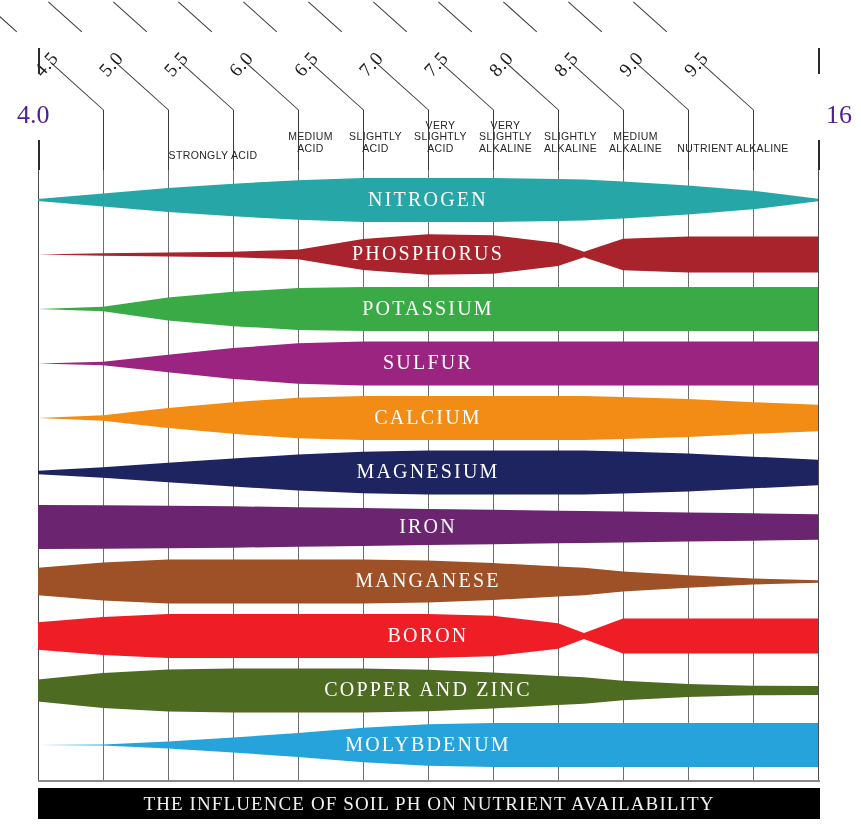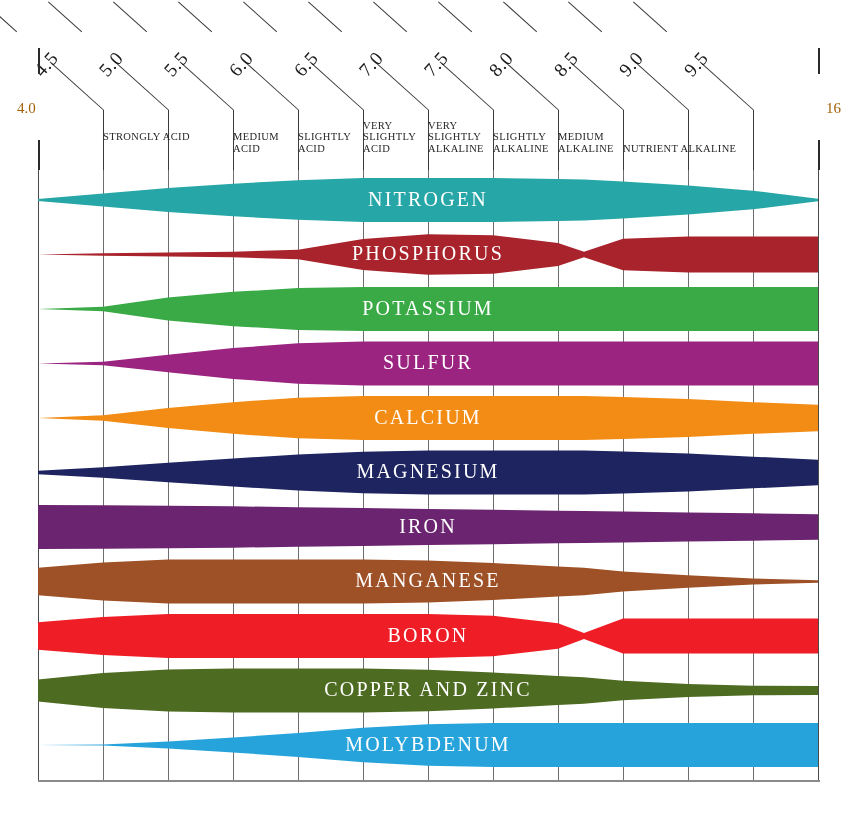--- a/index.html
+++ b/index.html
@@ -6,26 +6,26 @@
   body{font-family:"Liberation Serif",serif;}
   #chart-root{position:relative;width:861px;height:825px;background:#ffffff;overflow:hidden;}
 
   
   #axis-header{position:absolute;left:0;top:0;width:861px;height:170px;}
   .tick-group{position:absolute;top:0;height:170px;}
   .tick-diag{position:absolute;width:1px;background:#3a3a3a;transform-origin:bottom center;}
   .tick-vert{position:absolute;width:1px;background:#3a3a3a;}
   .tick-label{position:absolute;font-family:"Liberation Serif",serif;font-size:19px;color:#1a1a1a;
               white-space:nowrap;transform-origin:left bottom;transform:rotate(-48deg);letter-spacing:.5px;}
-  .end-label{position:absolute;font-family:"Liberation Serif",serif;font-size:15px;color:#a16207;text-align:center;}
+  .end-label{position:absolute;font-family:"Liberation Serif",serif;font-size:26px;color:#4c1d95;text-align:center;}
   .end-tick{position:absolute;width:2px;background:#2a2a2a;}
 
   
-  .cat-label{position:absolute;text-align:left;font-family:Liberation Serif, serif;
-             font-size:10.5px;line-height:11.5px;color:#262626;letter-spacing:.35px;}
+  .cat-label{position:absolute;text-align:center;font-family:Liberation Sans, sans-serif;
+             font-size:10.5px;line-height:11.5px;color:#262626;letter-spacing:.35px;margin-left:45px;}
 
   
   #plot{position:absolute;left:0;top:170px;width:861px;height:610px;}
   #gridlines{position:absolute;left:0;top:0;width:861px;height:610px;}
   .gridline{position:absolute;top:0;width:1px;height:610px;background:#6e6e6e;}
   #bands-svg{position:absolute;left:0;top:0;}
   .band-text{font-family:"Liberation Serif",serif;fill:#ffffff;font-size:20px;letter-spacing:2.2px;
              text-anchor:middle;dominant-baseline:middle;}
 
   
@@ -102,21 +102,21 @@
           <div class="tick-label" style="left: 631.423px; top: 58.859px;">9.0</div>
         </div>
         <div class="tick-group">
           <div class="tick-vert" style="left: 753px; top: 110px; height: 60px;"></div>
           <div class="tick-diag" style="left: 753px; top: 38px; height: 72px; transform: rotate(-48deg);"></div>
           <div class="tick-diag" style="left: 666.32px; top: -12.6874px; height: 44.64px; transform: rotate(-48deg);"></div>
           <div class="tick-label" style="left: 696.423px; top: 58.859px;">9.5</div>
         </div>
       </div>
     <div id="cat-container">
-        <div class="cat-label" style="left: 103px; width: 130px; top: 131px;">
+        <div class="cat-label" style="left: 103px; width: 130px; top: 150px;">
           <div>STRONGLY ACID</div>
         </div>
         <div class="cat-label" style="left: 233px; width: 65px; top: 131px;">
           <div>MEDIUM</div>
           <div>ACID</div>
         </div>
         <div class="cat-label" style="left: 298px; width: 65px; top: 131px;">
           <div>SLIGHTLY</div>
           <div>ACID</div>
         </div>
@@ -188,13 +188,16 @@
         <polygon points="38,452.36 103,447.08 168,444 233,444 298,444 363,444 428,444 493.00000000000006,445.76 558,453.24 583.9999999999999,462.92 623,448.4 688,448.4 753,448.4 818,448.4 818,483.6 753,483.6 688,483.6 623,483.6 583.9999999999999,469.08 558,478.76 493.00000000000006,486.24 428,488 363,488 298,488 233,488 168,488 103,484.92 38,479.64" fill="#EF1D25"></polygon>
         <text class="band-text" x="428" y="467">BORON</text>
         <polygon points="38,509.5 103,502.9 168,499.38 233,498.5 298,498.5 363,498.5 428,499.82 493.00000000000006,502.46 558,505.98 583.9999999999999,507.3 623,510.82 688,513.9 753,515.66 818,516.1 818,524.9 753,525.34 688,527.1 623,530.18 583.9999999999999,533.7 558,535.02 493.00000000000006,538.54 428,541.18 363,542.5 298,542.5 233,542.5 168,541.62 103,538.1 38,531.5" fill="#4E6B22"></polygon>
         <text class="band-text" x="428" y="521.5">COPPER AND ZINC</text>
         <polygon points="38,575 103,574.56 168,571.48 233,567.52 298,563.12 363,557.84 428,554.32 493.00000000000006,553 558,553 583.9999999999999,553 623,553 688,553 753,553 818,553 818,597 753,597 688,597 623,597 583.9999999999999,597 558,597 493.00000000000006,597 428,595.68 363,592.16 298,586.88 233,582.48 168,578.52 103,575.44 38,575" fill="#27A3DB"></polygon>
         <text class="band-text" x="428" y="576">MOLYBDENUM</text>
       </svg>
   </div>
 
   <div id="frame-line"></div>
+  <div id="title-bar">
+    <span id="title-text">THE INFLUENCE OF SOIL PH ON NUTRIENT AVAILABILITY</span>
+  </div>
 </div>
 
 </body></html>

